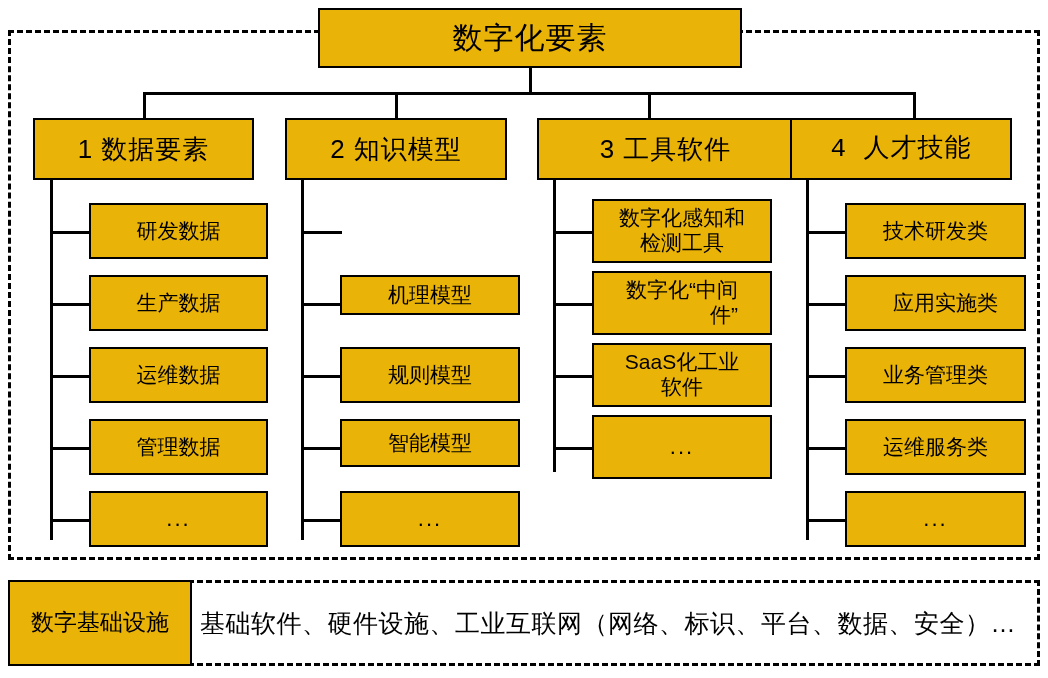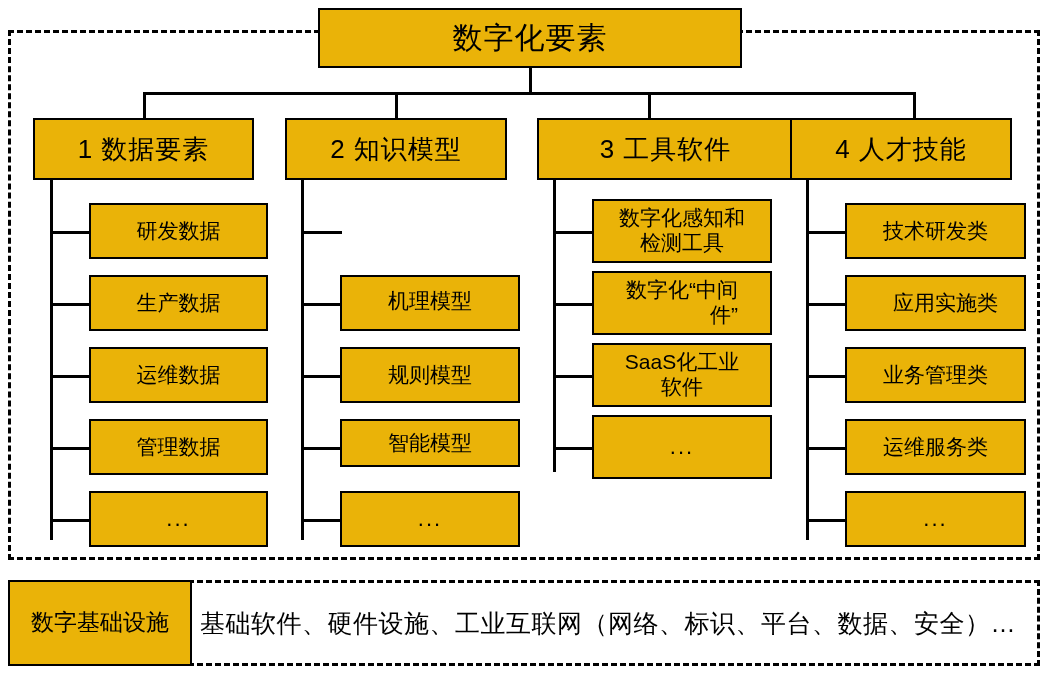--- a/index.html
+++ b/index.html
@@ -122,21 +122,21 @@
   <div class="box cat-box" style="left:285px;width:222px;">
     <span>2 知识模型</span>
   </div>
   <div class="ln v" style="left:301px;top:180px;height:360px;"></div>
   <div class="ln h" style="left:301px;top:231px;width:41px;"></div>
   <div class="ln h" style="left:301px;top:303px;width:41px;"></div>
   <div class="ln h" style="left:301px;top:375px;width:41px;"></div>
   <div class="ln h" style="left:301px;top:447px;width:41px;"></div>
   <div class="ln h" style="left:301px;top:519px;width:41px;"></div>
 
-  <div class="box leaf-box" style="left:340px;top:275px;width:180px;height:56px;font-family:Liberation Mono, monospace;">
+  <div class="box leaf-box" style="left:340px;top:275px;width:180px;height:40px;">
     <span>机理模型</span>
   </div>
   <div class="box leaf-box" style="left:340px;top:347px;width:180px;height:56px;">
     <span>规则模型</span>
   </div>
   <div class="box leaf-box" style="left:340px;top:419px;width:180px;height:48px;">
     <span>智能模型</span>
   </div>
   <div class="box leaf-box ell" style="left:340px;top:491px;width:180px;height:56px;">
     <span>...</span>
@@ -160,21 +160,21 @@
 件”</span>
   </div>
   <div class="box leaf-box" style="left:592px;top:343px;width:180px;height:64px;">
     <span>SaaS化工业
 软件</span>
   </div>
   <div class="box leaf-box ell" style="left:592px;top:415px;width:180px;height:64px;">
     <span>...</span>
   </div>
 
-  <div class="box cat-box" style="left:790px;width:222px;">
+  <div class="box cat-box" style="left:790px;width:222px;font-family:Liberation Mono, monospace;">
     <span>4 人才技能</span>
   </div>
   <div class="ln v" style="left:806px;top:180px;height:360px;"></div>
   <div class="ln h" style="left:806px;top:231px;width:41px;"></div>
   <div class="ln h" style="left:806px;top:303px;width:41px;"></div>
   <div class="ln h" style="left:806px;top:375px;width:41px;"></div>
   <div class="ln h" style="left:806px;top:447px;width:41px;"></div>
   <div class="ln h" style="left:806px;top:519px;width:41px;"></div>
 
   <div class="box leaf-box" style="left:845px;top:203px;width:181px;height:56px;">

